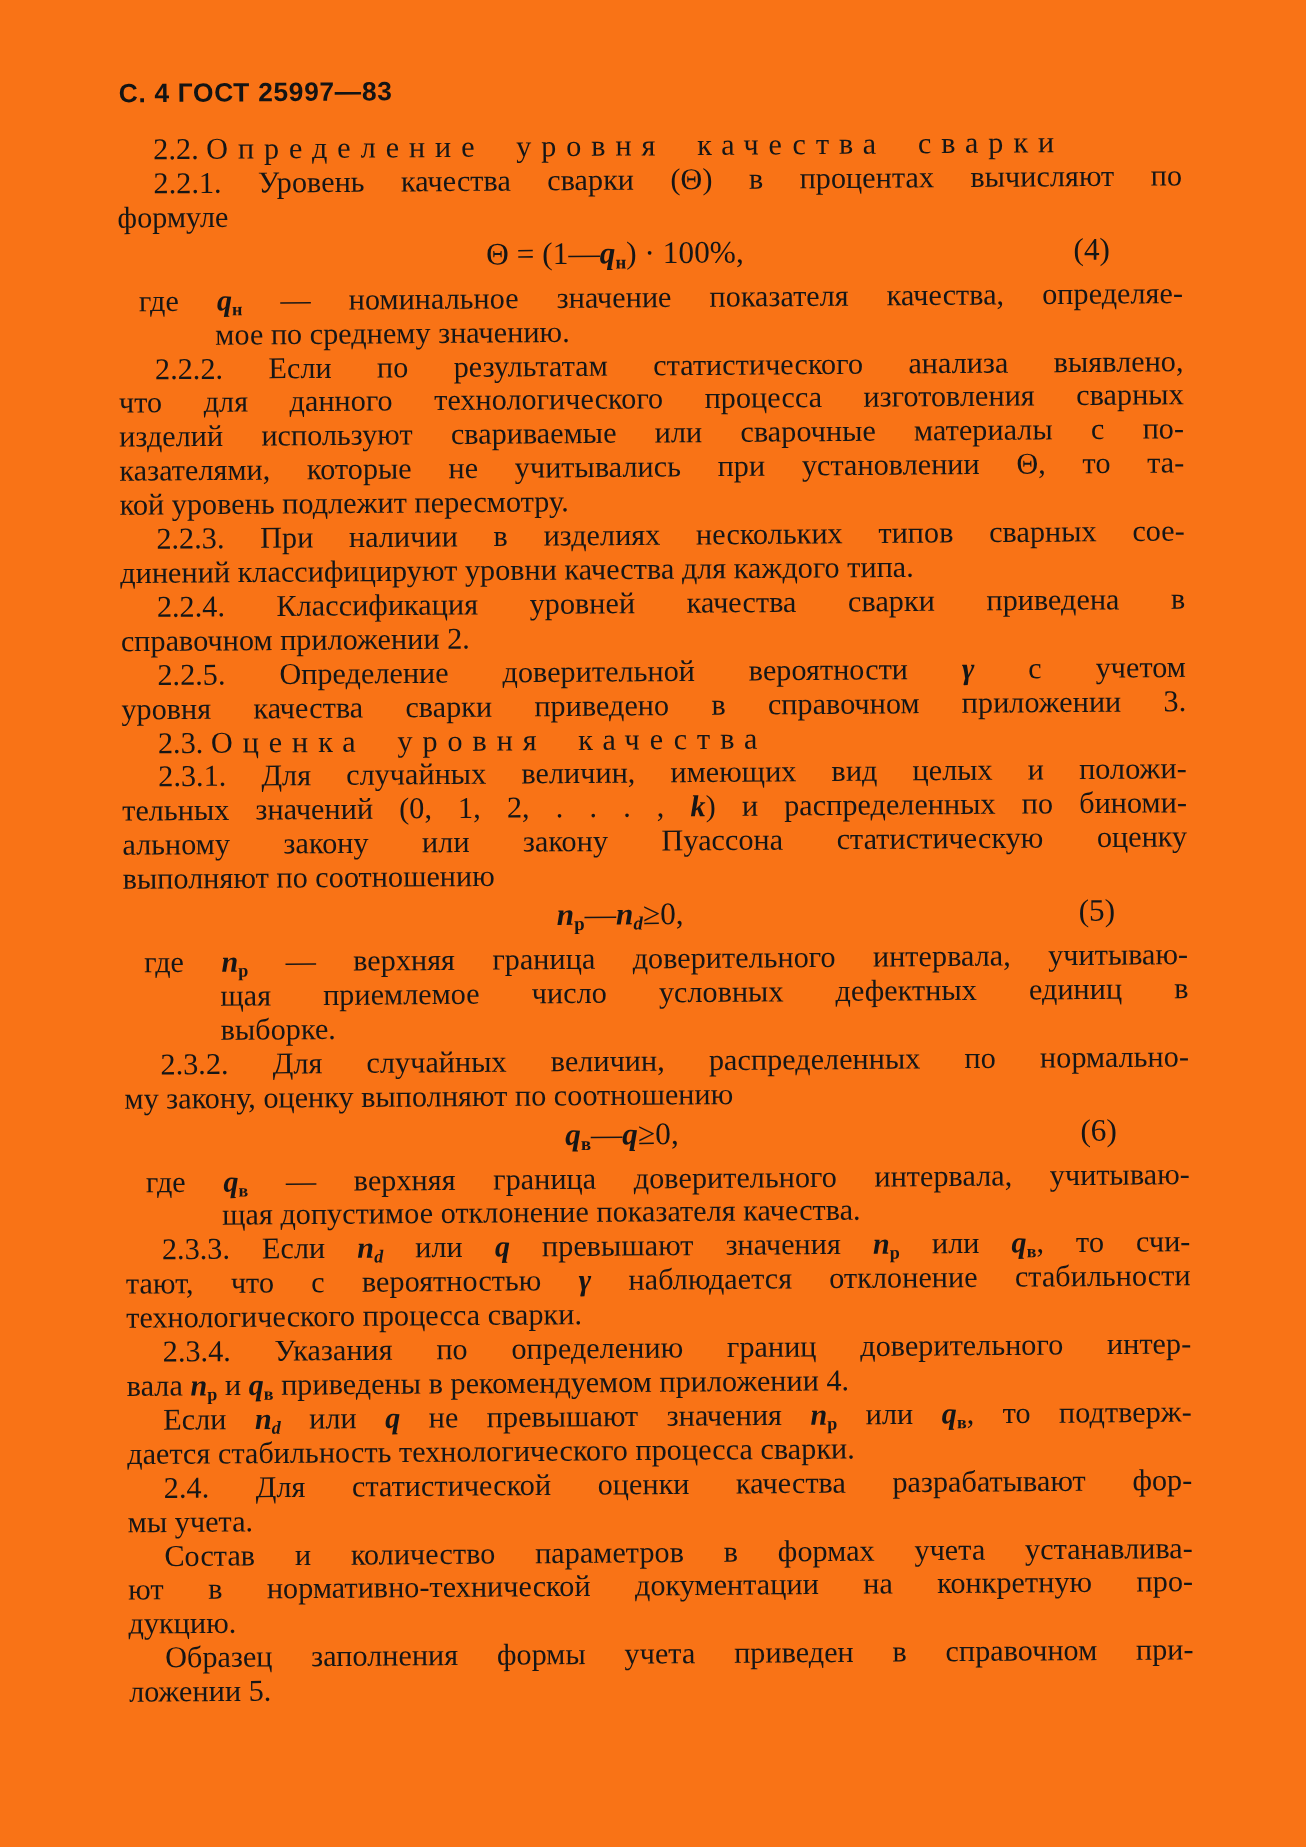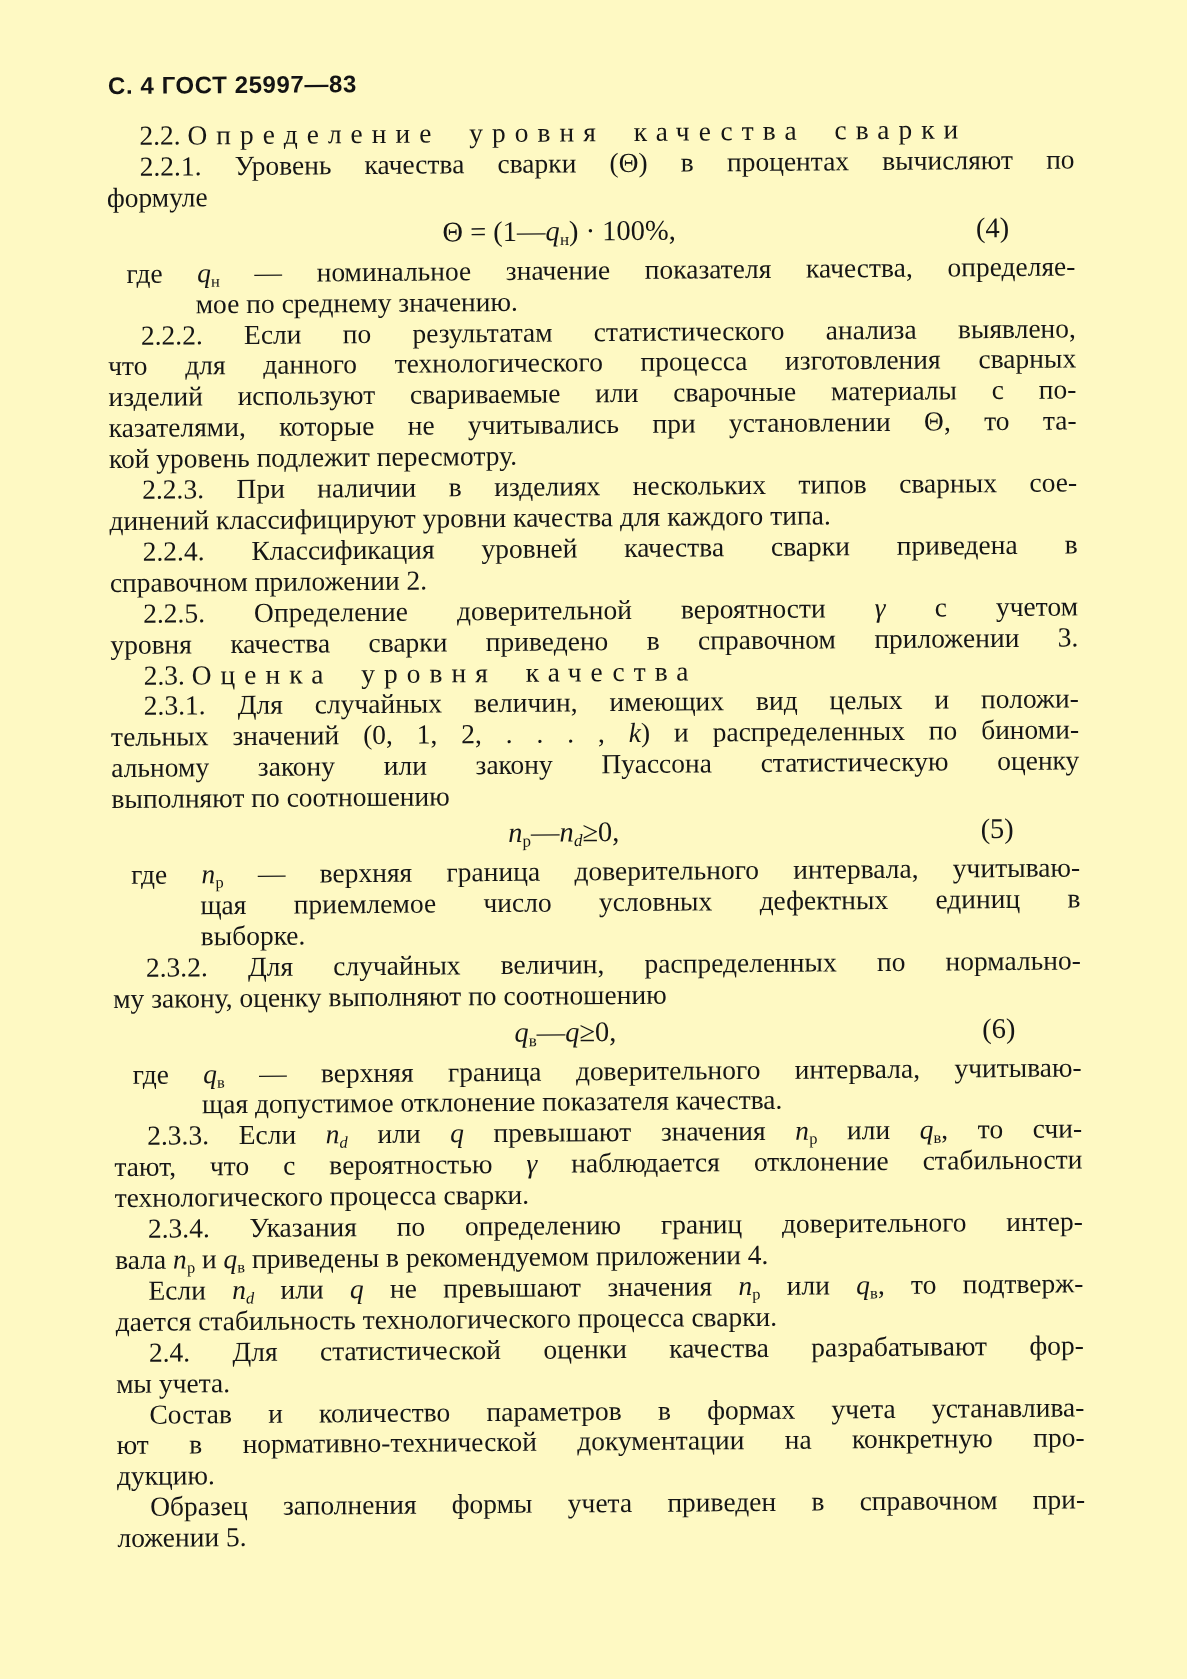--- a/index.html
+++ b/index.html
@@ -10,21 +10,21 @@
   body {
     width: 1187px;
     height: 1679px;
     background: #ffffff;
     position: relative;
     overflow: hidden;
   }
   .sheet {
     position: absolute;
     left: 0; top: 0; right: 0; bottom: 0;
-    background: #fef9c3;
+    background: #f97316;
   }
   
   .tilt {
     position: absolute;
     left: 0; top: 0; width: 1187px; height: 1679px;
     transform: rotate(-0.45deg);
     transform-origin: 110px 95px;
   }
   .page-header {
     position: absolute;
@@ -55,21 +55,21 @@
     text-align-last: justify;
   }
   .indent { text-indent: 33px; }
   .where  { padding-left: 19px; }
   .hang   { padding-left: 88px; }
   .head .hsp {
     letter-spacing: 9px;
     word-spacing: 13px;
   }
   .var { font-style: normal; }
-  .var.it { font-style: italic; }
+  .var.it { font-style: italic; font-weight: bold; }
   sub {
     font-size: 0.6em;
     line-height: 0;
     vertical-align: -0.27em;
     font-style: normal;
     letter-spacing: 0;
   }
   sub.it { font-style: italic; }
   .formula {
     position: relative;

